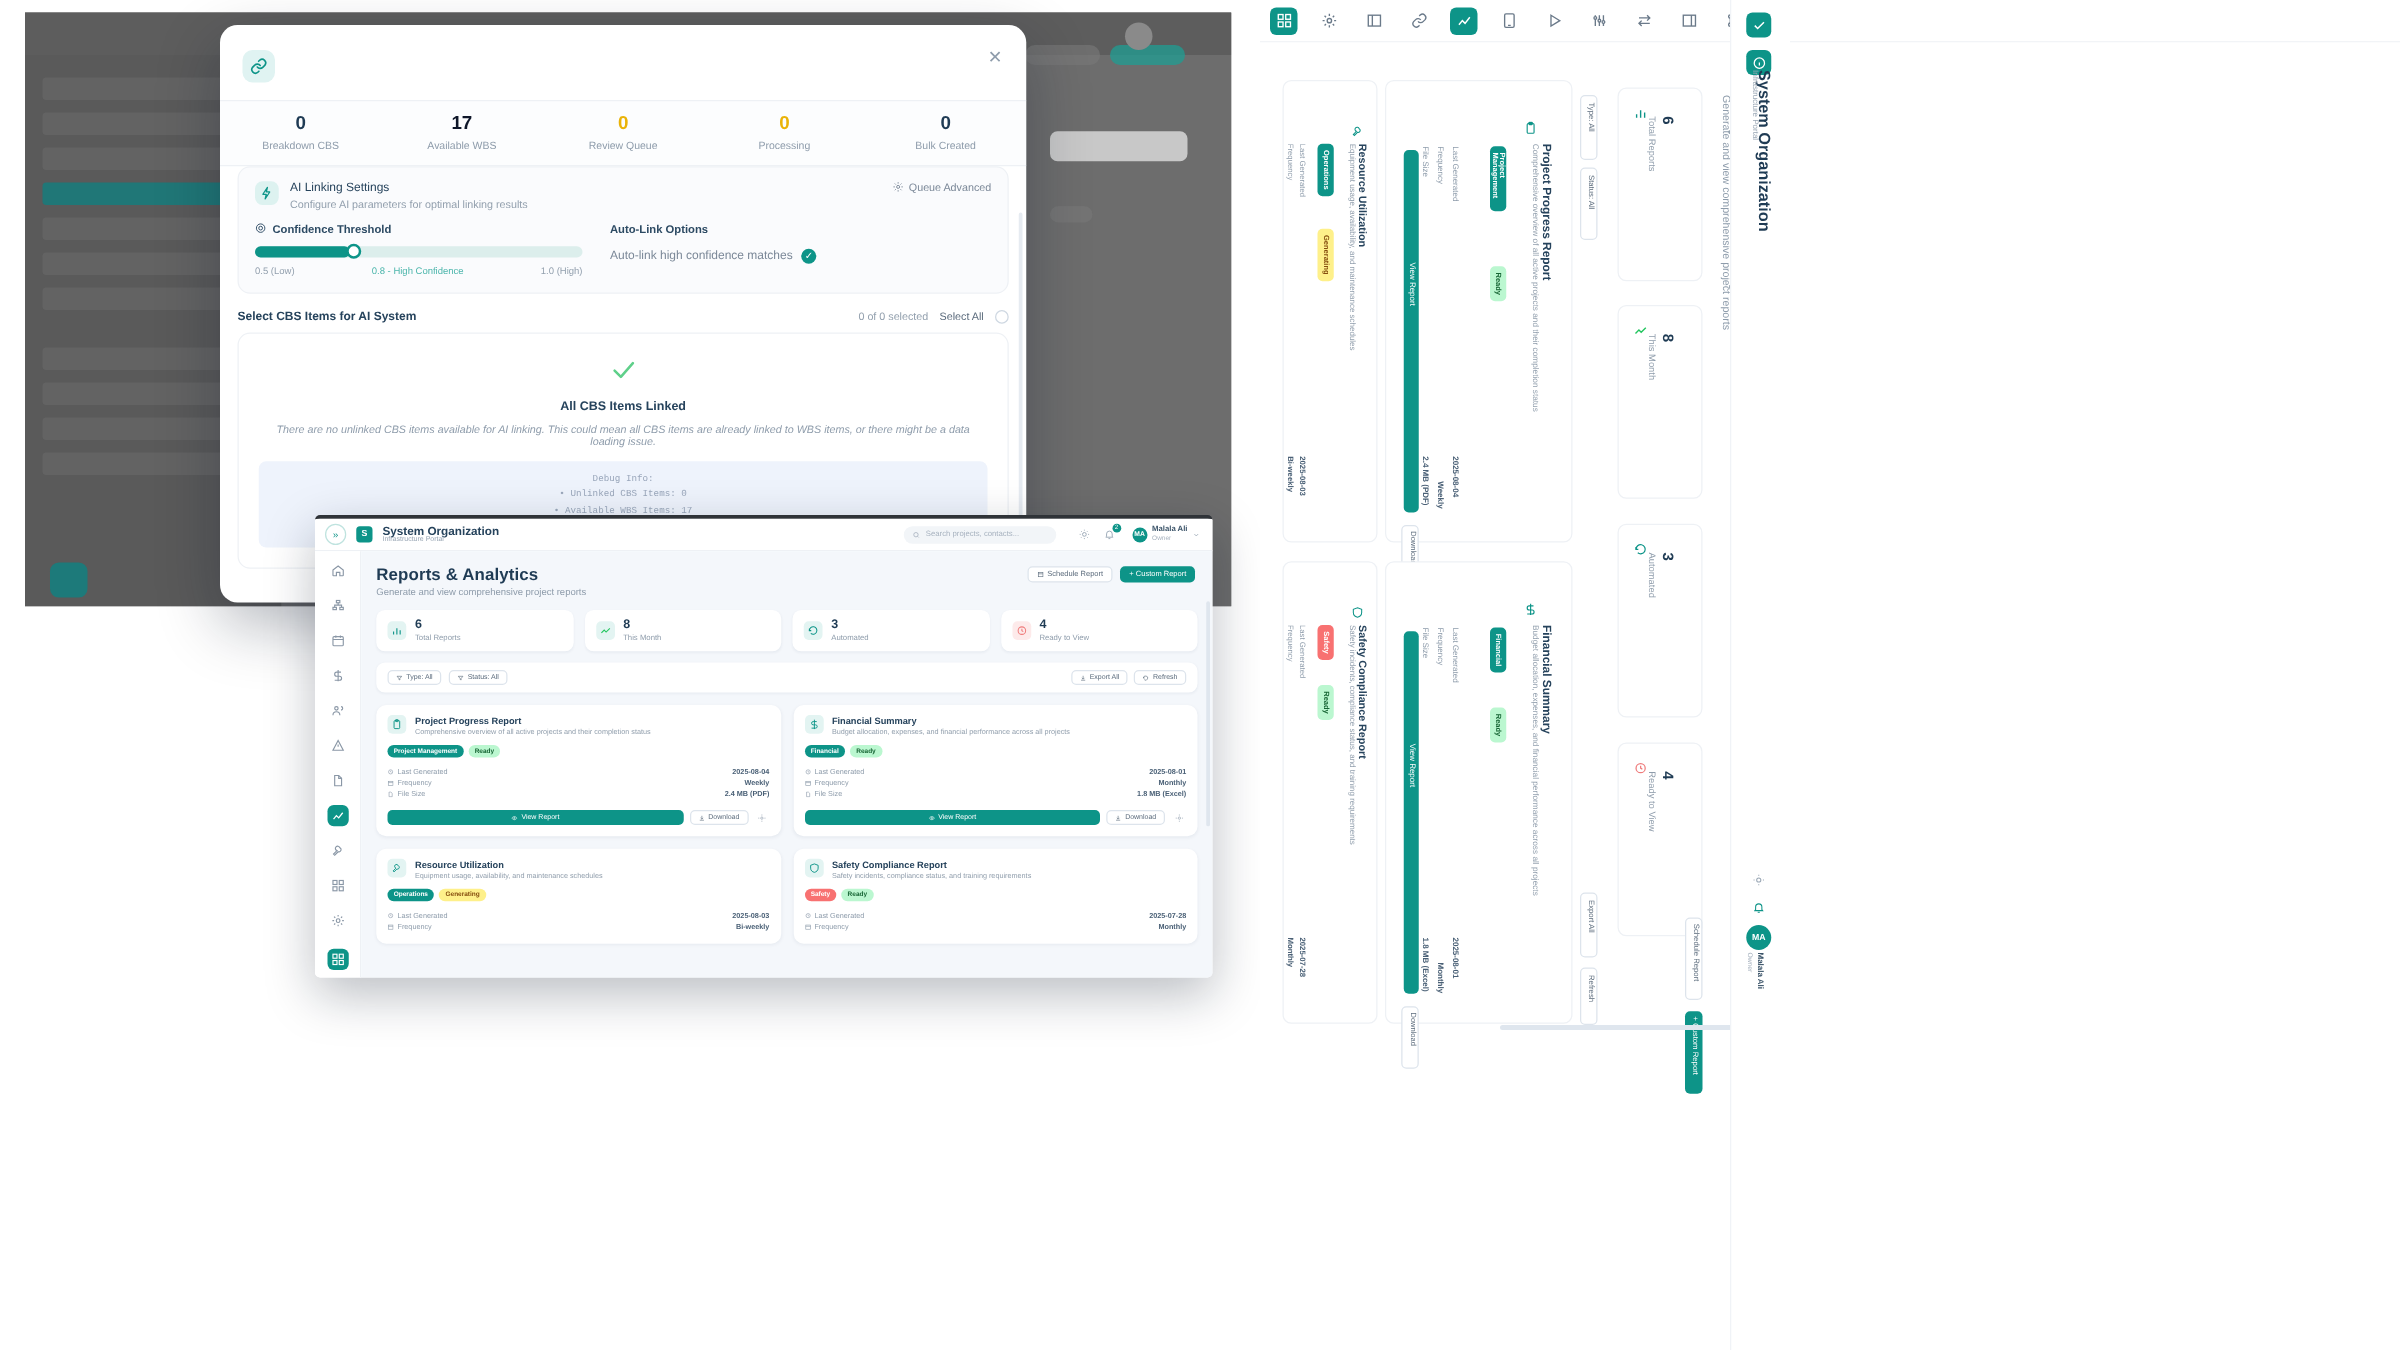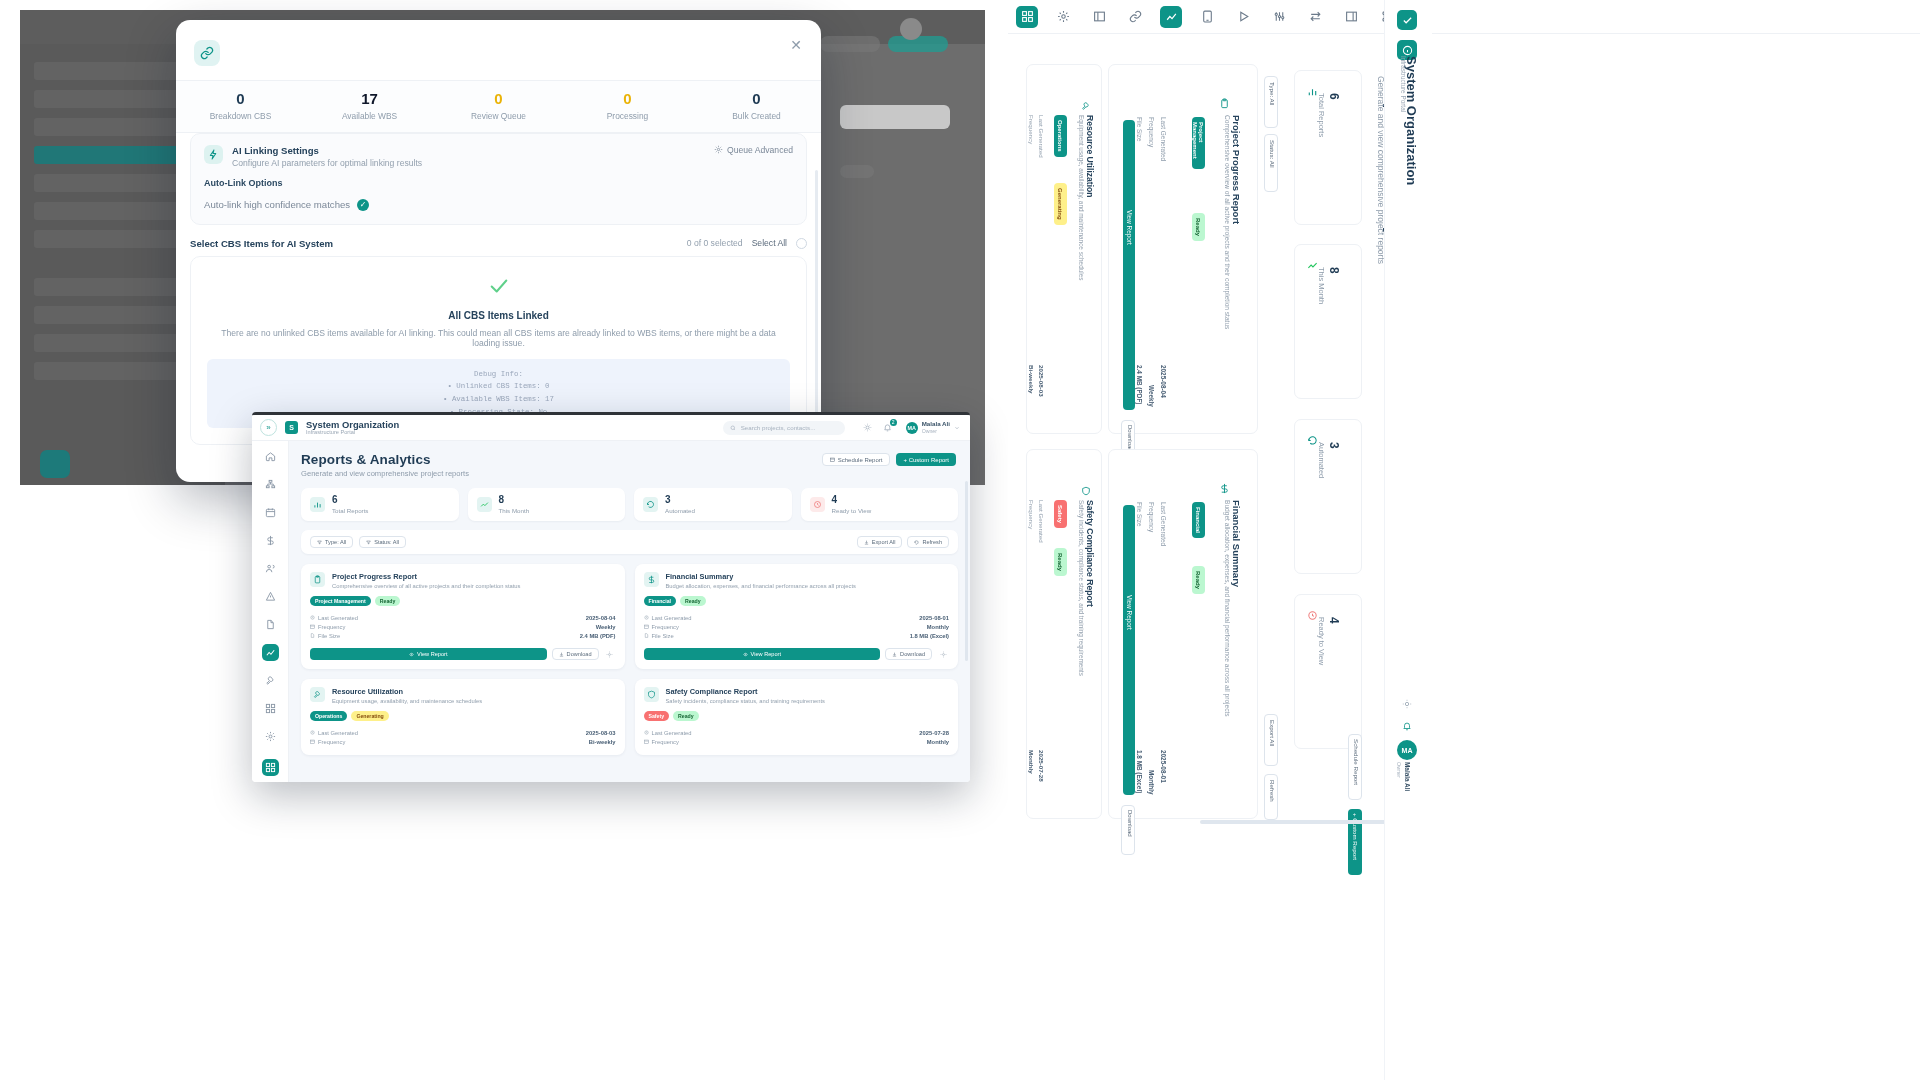--- a/index.html
+++ b/index.html
@@ -58,21 +58,21 @@
   }
   .tab.active { background:#0d9488; color:#ffffff; box-shadow:0 3px 9px rgba(13,148,136,.32); }
   .tab svg { width:12px;height:12px; }
 
   .settings {
     margin:0 14px; background:#fafbfd; border:1px solid #eef1f5; border-radius:10px;
     padding:11px 13px 13px;
   }
   .set-head { display:flex; align-items:flex-start; gap:9px; }
   .set-ico { width:19px;height:19px;border-radius:6px;background:#ddf2f0;display:flex;align-items:center;justify-content:center;flex:none;}
-  .set-head h2 { font-size:9.6px; font-weight:700; color:#26435c; }
+  .set-head h2 { font-size:9.6px; font-weight:400; color:#26435c; }
   .set-head p { font-size:8.6px; color:#93a0ae; margin-top:2px;}
   .show-adv { margin-left:auto; display:flex;align-items:center;gap:4px; font-size:8.6px; color:#7b8898; cursor:pointer;}
 
   .set-grid { display:flex; gap:22px; margin-top:10px; }
   .set-col { flex:1; }
   .set-col.right { flex:0 0 305px; }
   .set-label { display:flex; align-items:center; gap:5px; font-size:9px; font-weight:700; color:#2c4a63; }
   .slider-wrap { margin-top:9px; position:relative; height:9px; }
   .slider-track { position:absolute; left:0; right:0; top:0; height:9px; border-radius:5px; background:#dceeec; }
   .slider-fill { position:absolute; left:0; top:0; height:9px; border-radius:5px; background:#0d9488; width:29%; }
@@ -88,21 +88,21 @@
   .select-right { margin-left:auto; display:flex; align-items:center; gap:9px; font-size:8.6px; color:#93a0ae;}
   .select-right .sa { color:#5b6b7c; cursor:pointer;}
   .sel-box { width:11px;height:11px;border-radius:50%;border:1.6px solid #cfd8e2; cursor:pointer;}
 
   .empty {
     margin:0 14px; border:1px solid #eef1f5; border-radius:10px; background:#fff;
     padding:18px 16px 16px; text-align:center;
   }
   .empty-check { font-size:22px; color:#5fd08a; line-height:1; }
   .empty h4 { font-size:10px; font-weight:700; color:#26435c; margin-top:9px; }
-  .empty p { font-size:8.6px; color:#8e9cab; margin-top:7px; }
+  .empty p { font-size:8.6px; color:#8e9cab; margin-top:7px;font-style:italic; }
   .debug {
     margin-top:11px; background:#eef3fc; border-radius:6px; padding:9px 10px;
     font-family:"Liberation Mono", monospace; font-size:7.4px; color:#9aa7bb; line-height:1.75;
   }
   .modal-scroll { position:absolute; right:3px; top:150px; width:3px; height:265px; background:#e6ebf1; border-radius:2px;}
 
   
   .rw {
     position:absolute; left:252px; top:412px; width:718px; height:370px;
     background:#ffffff; border-radius:4px; overflow:hidden;
@@ -288,20 +288,39 @@
         <div class="show-adv">
           <svg viewBox="0 0 24 24" width="9" height="9" fill="none" stroke="#7b8898" stroke-width="2">
               <circle cx="12" cy="12" r="3.2"></circle>
               <path d="M12 2v3M12 19v3M2 12h3M19 12h3M4.9 4.9l2.1 2.1M17 17l2.1 2.1M19.1 4.9L17 7M7 17l-2.1 2.1"></path>
             </svg>
           <span>Queue Advanced</span>
         </div>
       </div>
 
       <div class="set-grid">
+        <div class="set-col">
+          <div class="set-label">
+            <svg viewBox="0 0 24 24" width="9" height="9" fill="none" stroke="#2c4a63" stroke-width="2">
+                <circle cx="12" cy="12" r="9"></circle>
+                <circle cx="12" cy="12" r="4"></circle>
+              </svg>
+            <span>Confidence Threshold</span>
+          </div>
+          <div class="slider-wrap">
+            <div class="slider-track"></div>
+            <div class="slider-fill"></div>
+            <div class="slider-knob"></div>
+          </div>
+          <div class="slider-scale">
+            <span>0.5 (Low)</span>
+            <span class="mid">0.8 - High Confidence</span>
+            <span>1.0 (High)</span>
+          </div>
+        </div>
         <div class="set-col right">
           <div class="set-label">Auto-Link Options</div>
           <div class="autolink-row">
             <span>Auto-link high confidence matches</span>
             <span class="check-on">✓</span>
           </div>
         </div>
       </div>
     </div>
 

